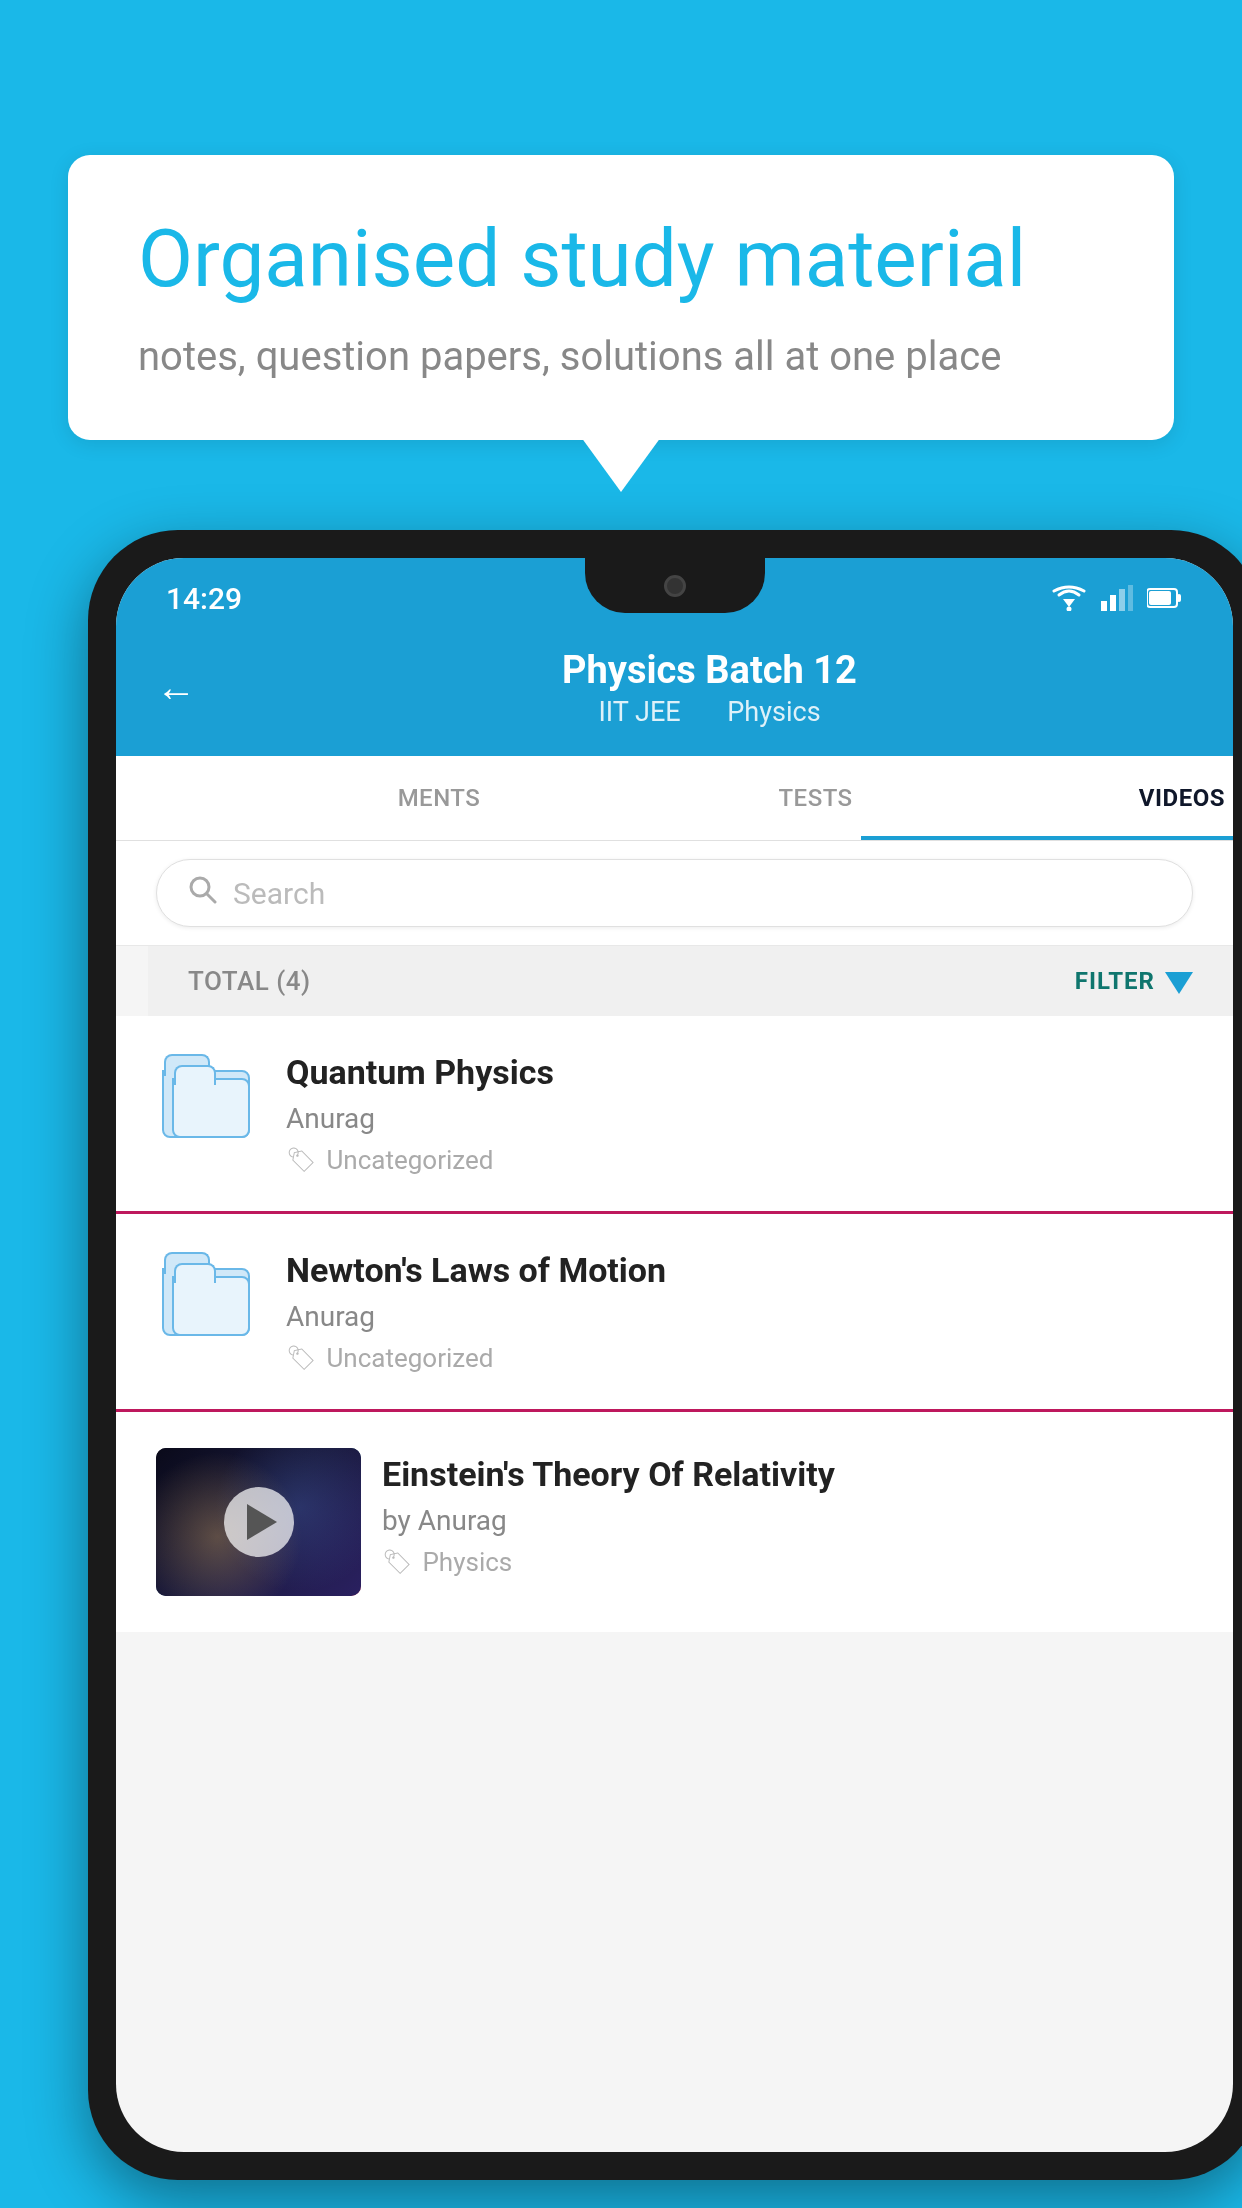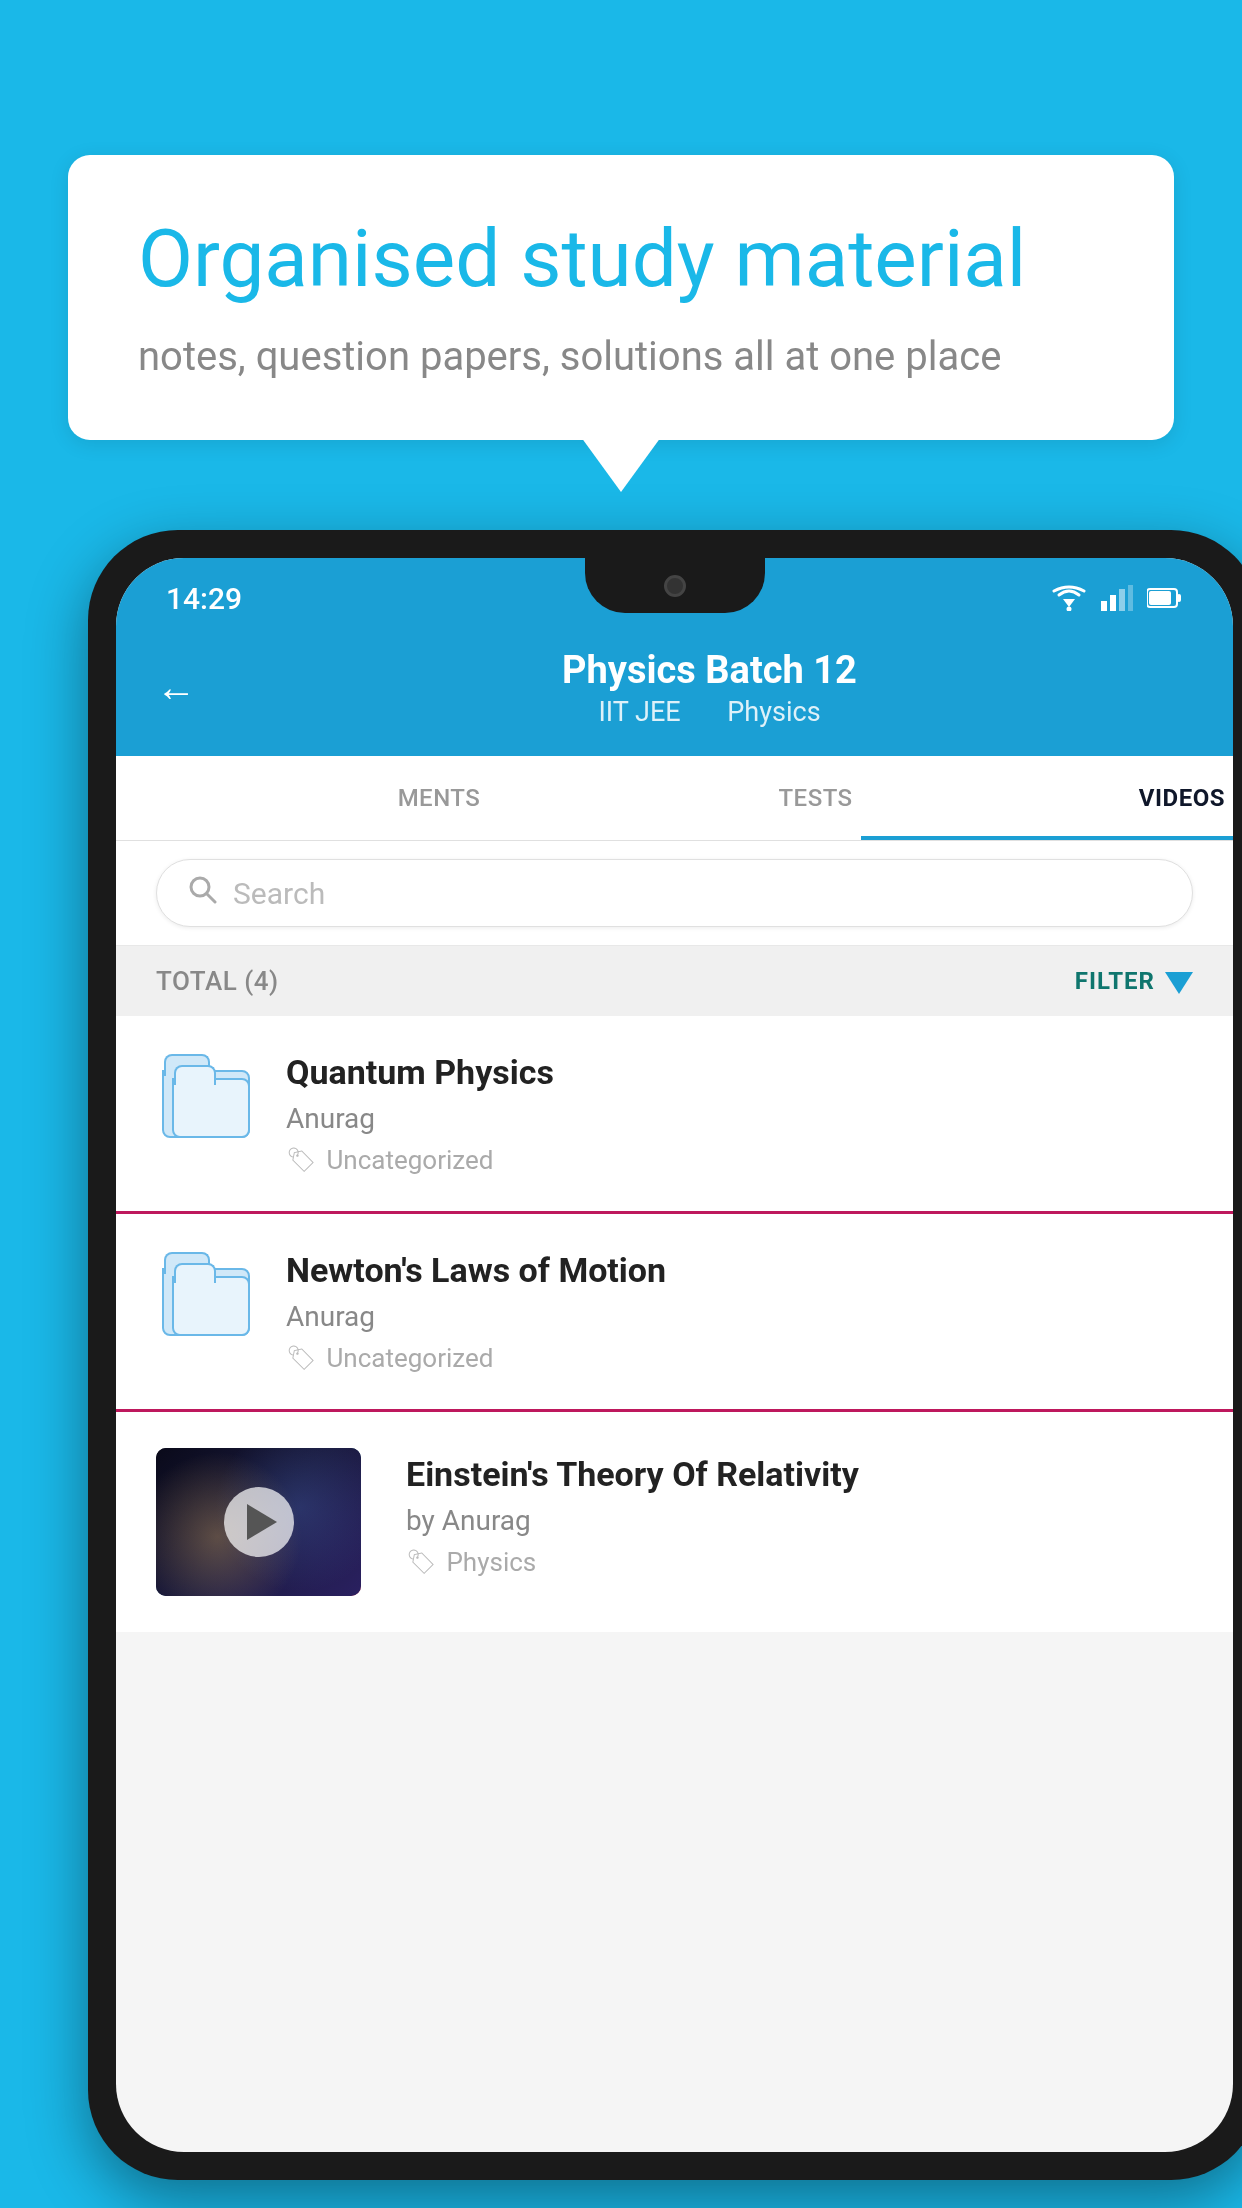--- a/index.html
+++ b/index.html
@@ -256,20 +256,21 @@
       font-size: 30px;
     }
 
     
     .filter-bar {
       background: #f0f0f0;
       padding: 20px 40px;
       display: flex;
       align-items: center;
       justify-content: space-between;
+      margin-left: 32px;
     }
 
     .total-label {
       color: #888;
       font-size: 26px;
       font-weight: 500;
       letter-spacing: 0.5px;
     }
 
     .filter-btn {
@@ -397,21 +398,21 @@
     .tag-icon {
       font-size: 24px;
       color: #bbb;
     }
 
     
     .video-item-thumb {
       display: flex;
       align-items: flex-start;
       padding: 36px 40px;
-      gap: 45px;
+      gap: 21px;
       background: white;
     }
 
     .einstein-thumb {
       width: 205px;
       height: 148px;
       background: linear-gradient(135deg, #1a1a2e 0%, #16213e 30%, #0f3460 60%, #533483 80%, #e94560 100%);
       border-radius: 10px;
       flex-shrink: 0;
       position: relative;

